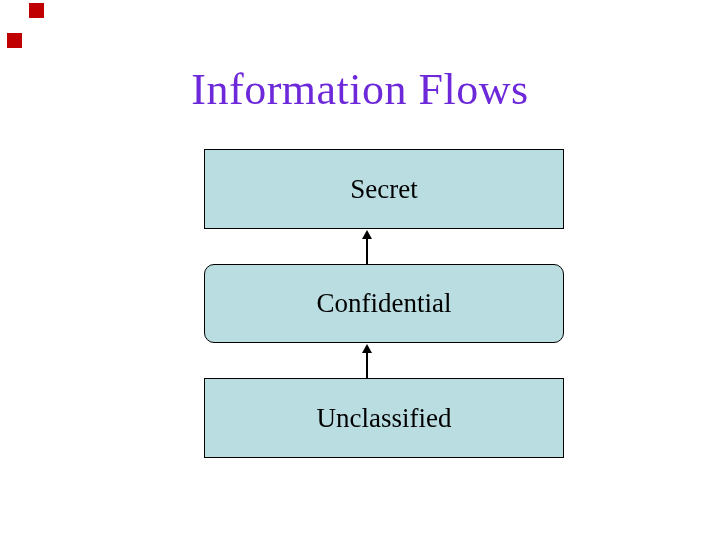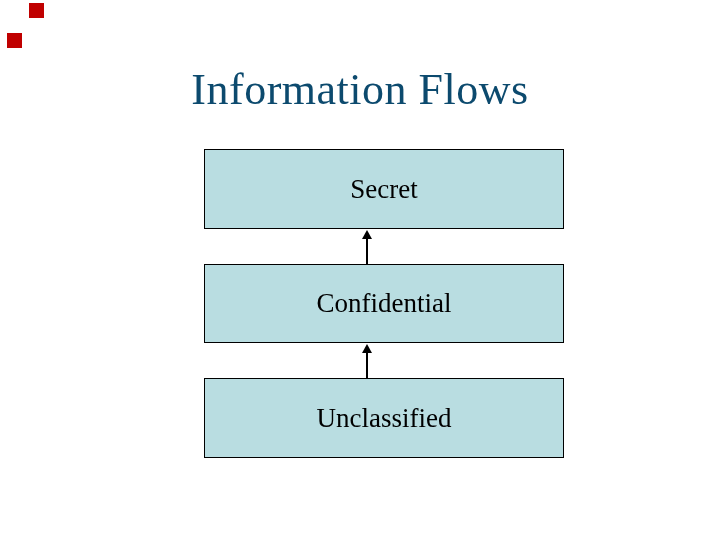--- a/index.html
+++ b/index.html
@@ -28,37 +28,37 @@
     position: absolute;
     left: 0;
     top: 68px;
     width: 720px;
     margin: 0;
     text-align: center;
     font-size: 44px;
     font-weight: normal;
     line-height: 1;
     letter-spacing: 0.5px;
-    color: #0c4a6e;
+    color: #6d28d9;
   }
   .box {
     position: absolute;
     left: 204px;
     width: 360px;
     box-sizing: border-box;
     background: #b9dde1;
     border: 1px solid #000000;
     display: flex;
     align-items: center;
     justify-content: center;
     font-size: 27px;
     line-height: 1;
   }
   .box-secret       { top: 149px; height: 80px; }
-  .box-confidential { top: 264px; height: 79px; }
+  .box-confidential { top: 264px; height: 79px; border-radius: 10px; }
   .box-unclassified { top: 378px; height: 80px; }
   .arrow {
     position: absolute;
     left: 361px;
     width: 11px;
     display: flex;
     flex-direction: column;
     align-items: center;
   }
   .arrow-1 { top: 230px; height: 34px; }

